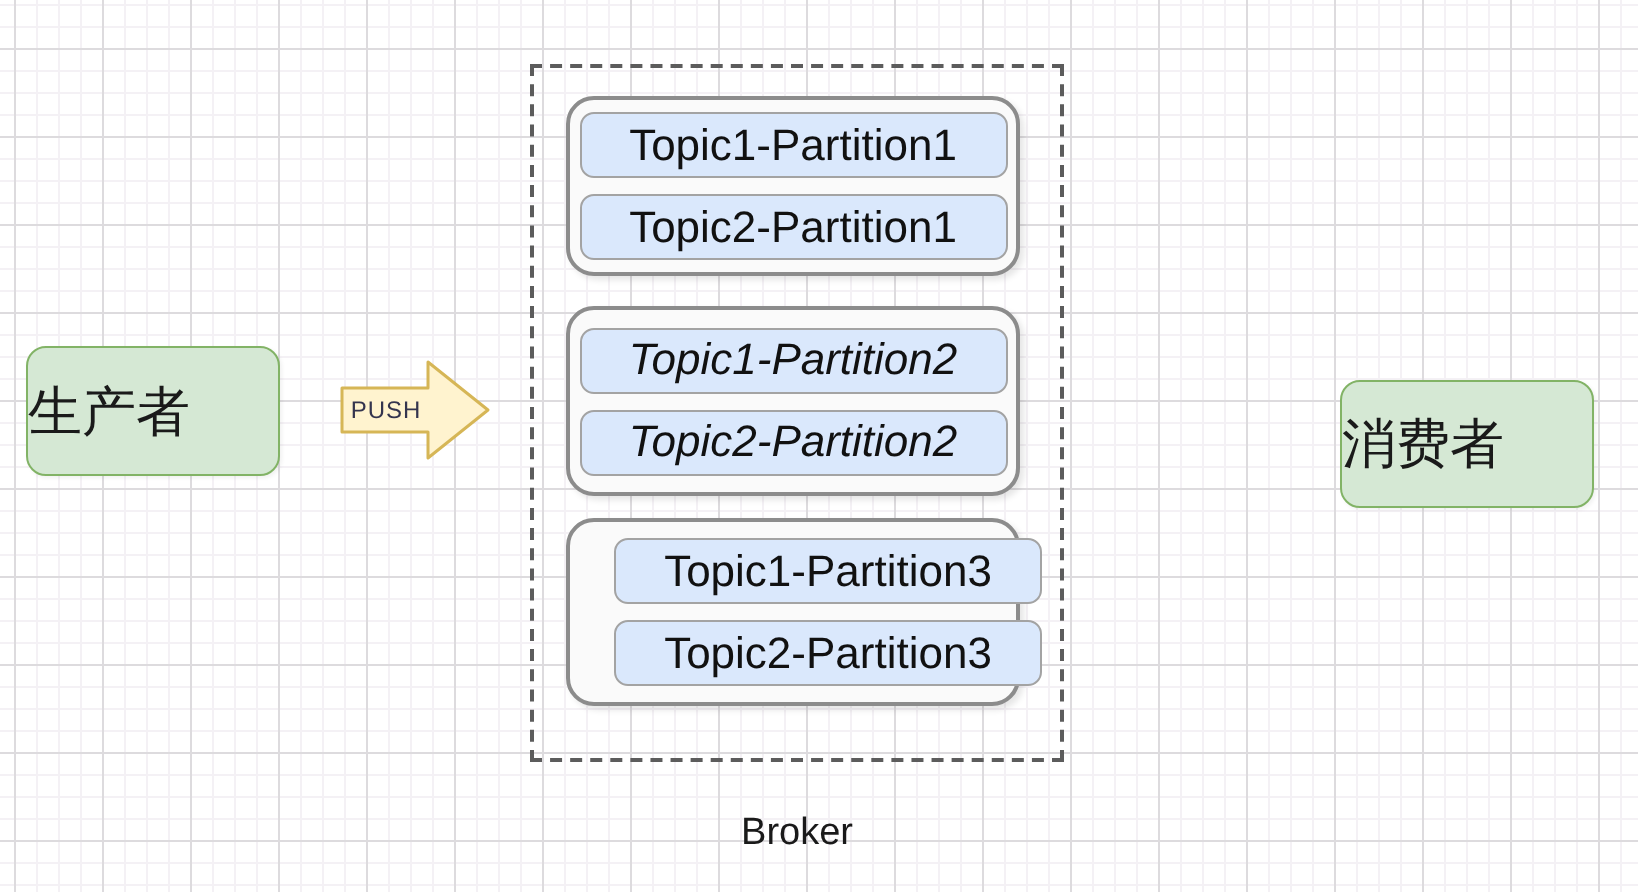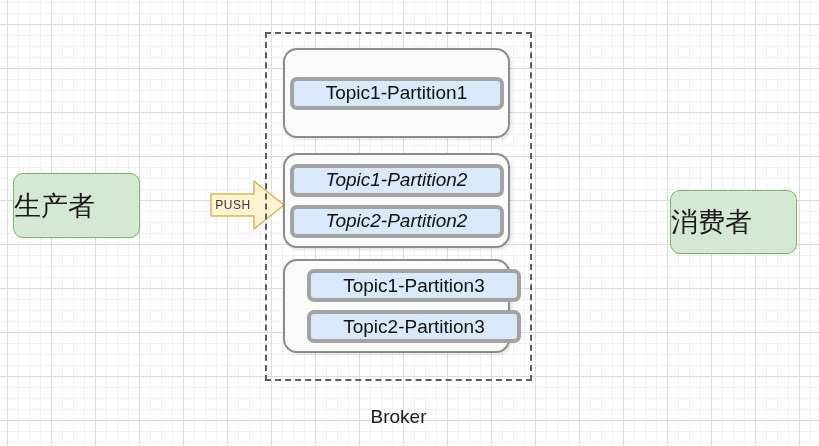--- a/index.html
+++ b/index.html
@@ -49,21 +49,21 @@
     top: 15px;
     width: 42px;
     height: 22px;
     display: flex;
     align-items: center;
     justify-content: center;
     font-size: 12px;
     letter-spacing: 0.5px;
     color: #34344e;
   }
-  .push-arrow { left: 170px; top: 179px; margin-left: 40px; }
+  .push-arrow { left: 170px; top: 179px; }
   .pull-arrow { left: 575px; top: 179px; }
 
   .broker-frame {
     position: absolute;
     left: 265px;
     top: 32px;
     width: 267px;
     height: 349px;
     border: 2px dashed #5c5c5c;
     box-sizing: border-box;
@@ -95,26 +95,26 @@
   }
   .group-1 { top: 48px;  height: 90px; }
   .group-2 { top: 153px; height: 95px; font-style: italic; }
   .group-3 { top: 259px; height: 94px; padding-left: 35px; }
 
   .partition-box {
     width: 214px;
     height: 33px;
     box-sizing: border-box;
     background: #dae8fc;
-    border: 4px solid #a3a3a3;
+    border: 1px solid #a3a3a3;
     border-radius: 7px;
     display: flex;
     align-items: center;
     justify-content: center;
-    font-size: 19px;
+    font-size: 22px;
     color: #111111;
   }
 </style>
 </head>
 <body>
 
 <div class="canvas">
 
   <div class="endpoint-box producer">
     <span>生产者</span>
@@ -126,20 +126,21 @@
         <polygon points="1,15 44,15 44,2 74,26 44,50 44,37 1,37" fill="#fff3cf" stroke="#d6b656" stroke-width="1.5" stroke-linejoin="round"></polygon>
       </svg>
     </span>
     <span class="arrow-label">PUSH</span>
   </div>
 
   <div class="broker-frame"></div>
 
   <div class="partition-group group-1">
     <div class="partition-box">Topic1-Partition1</div>
+    <div class="partition-box">Topic2-Partition1</div>
   </div>
 
   <div class="partition-group group-2">
     <div class="partition-box">Topic1-Partition2</div>
     <div class="partition-box">Topic2-Partition2</div>
   </div>
 
   <div class="partition-group group-3">
     <div class="partition-box">Topic1-Partition3</div>
     <div class="partition-box">Topic2-Partition3</div>

